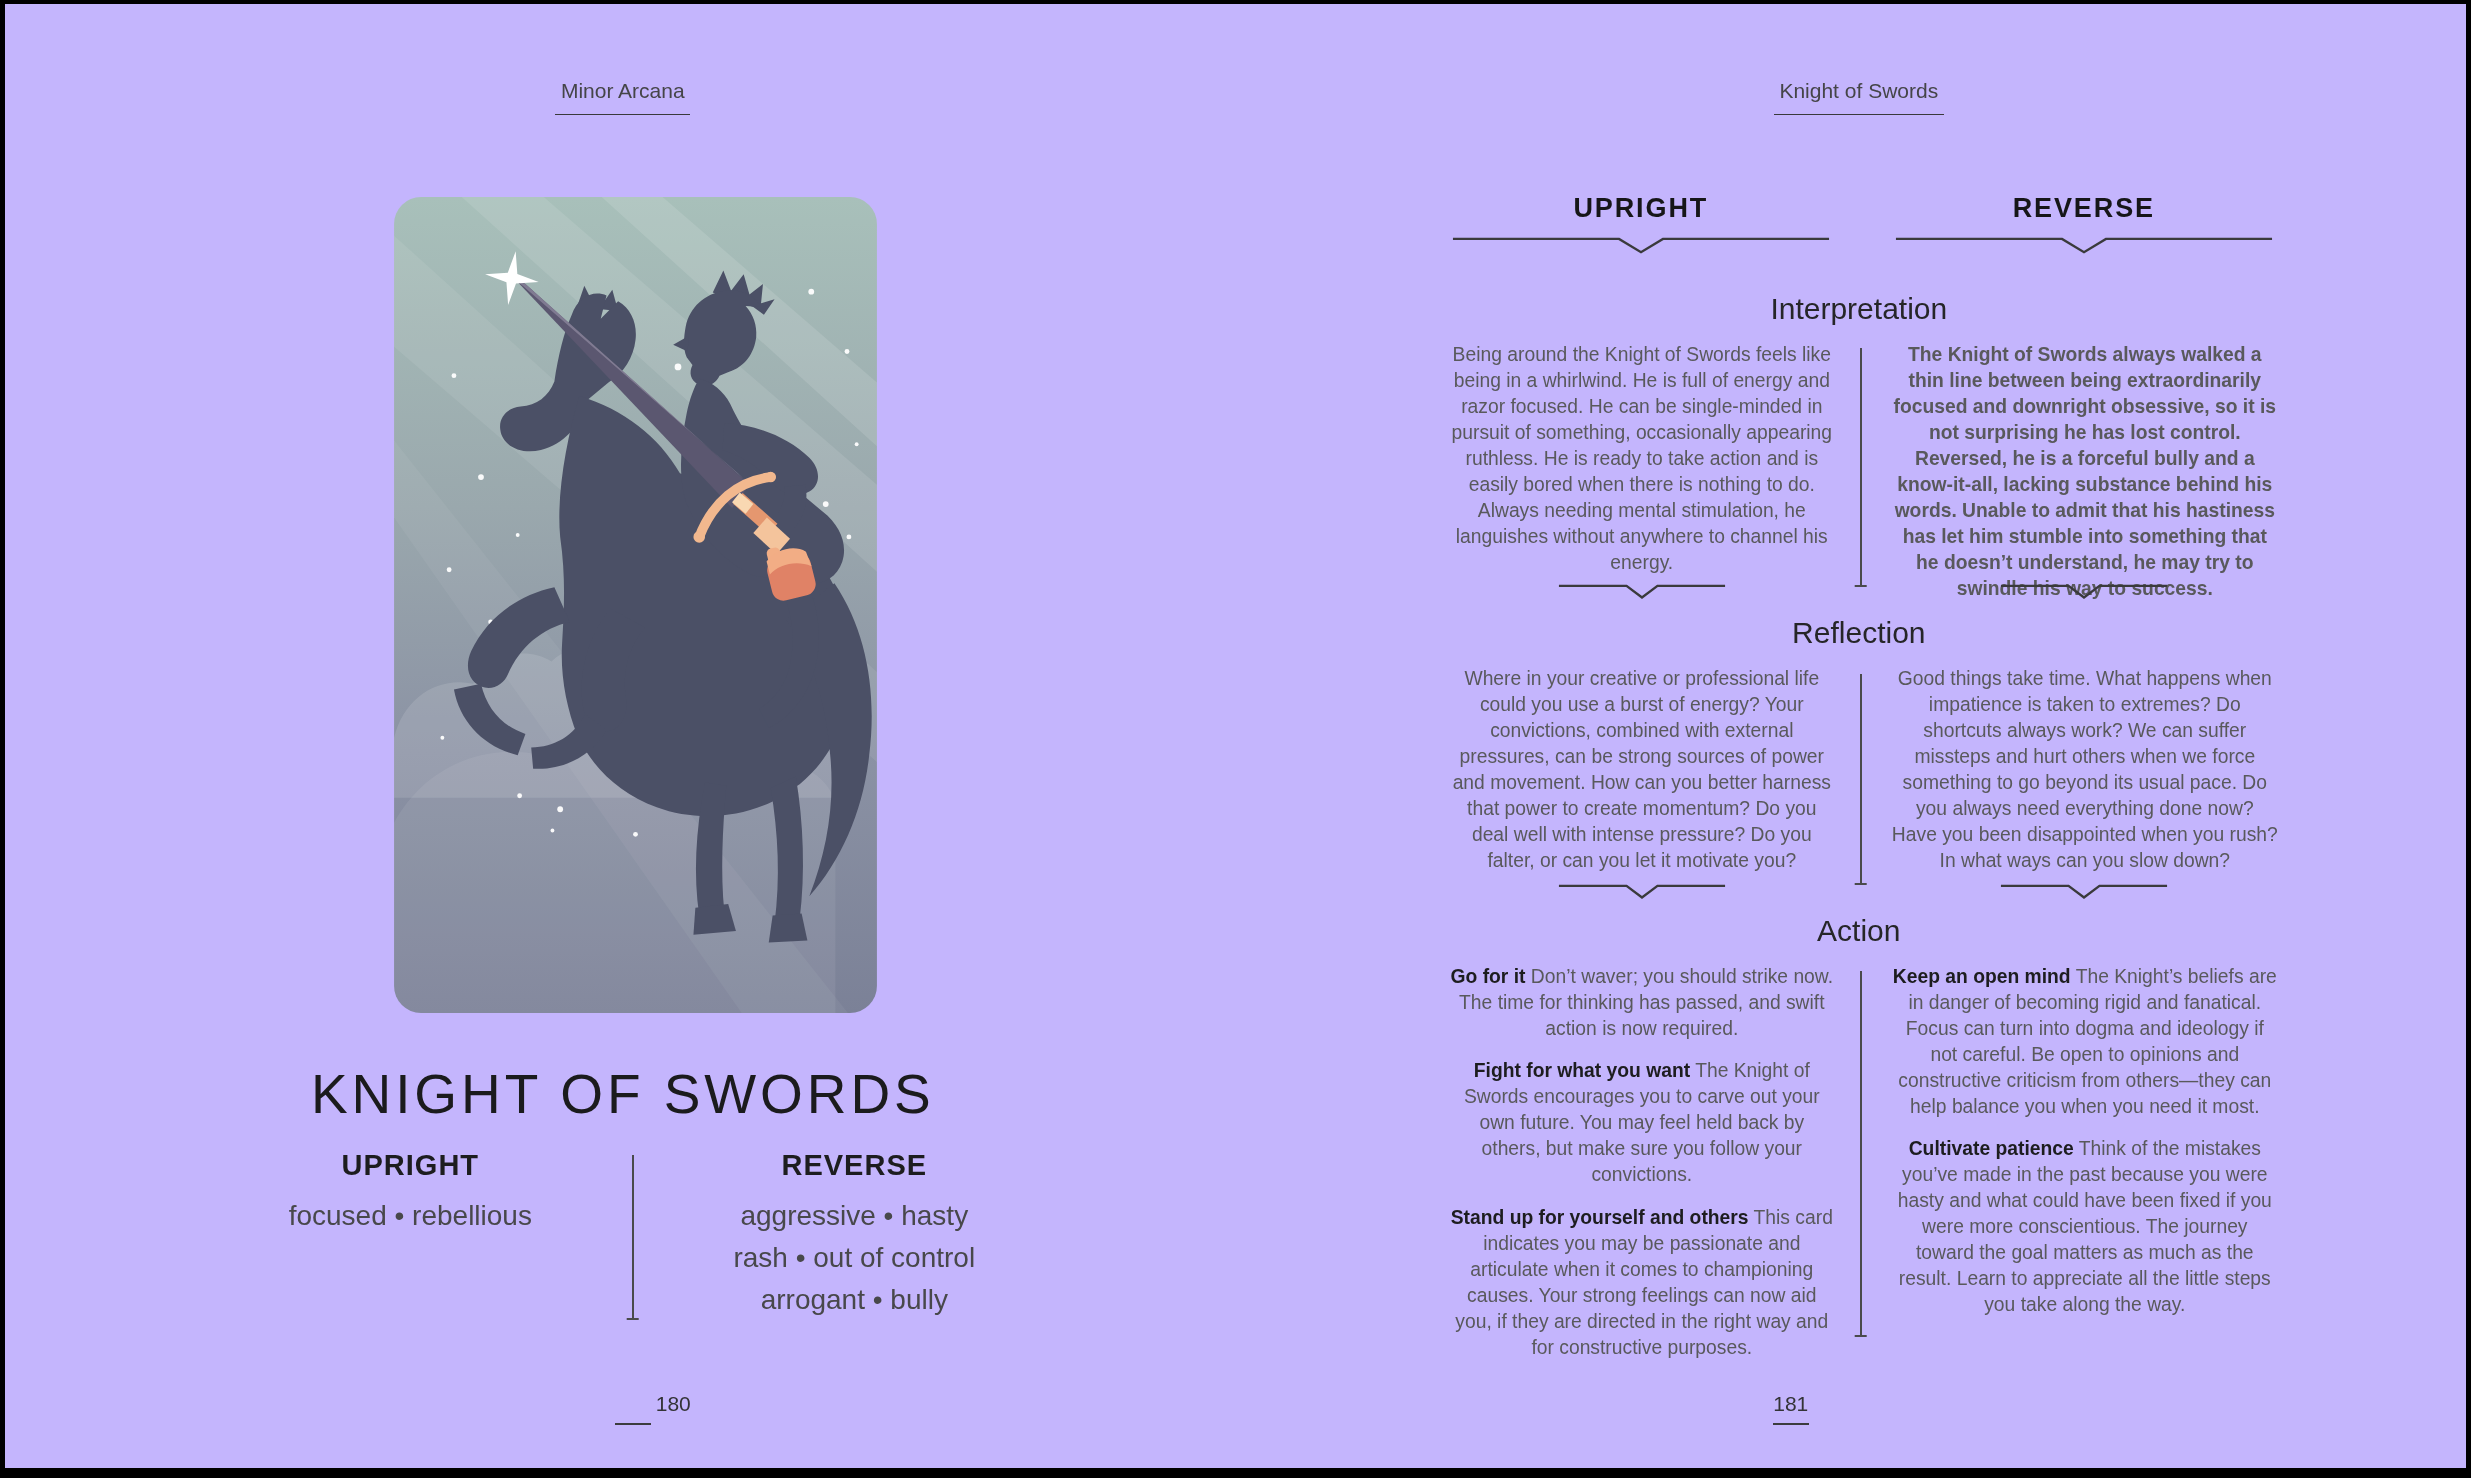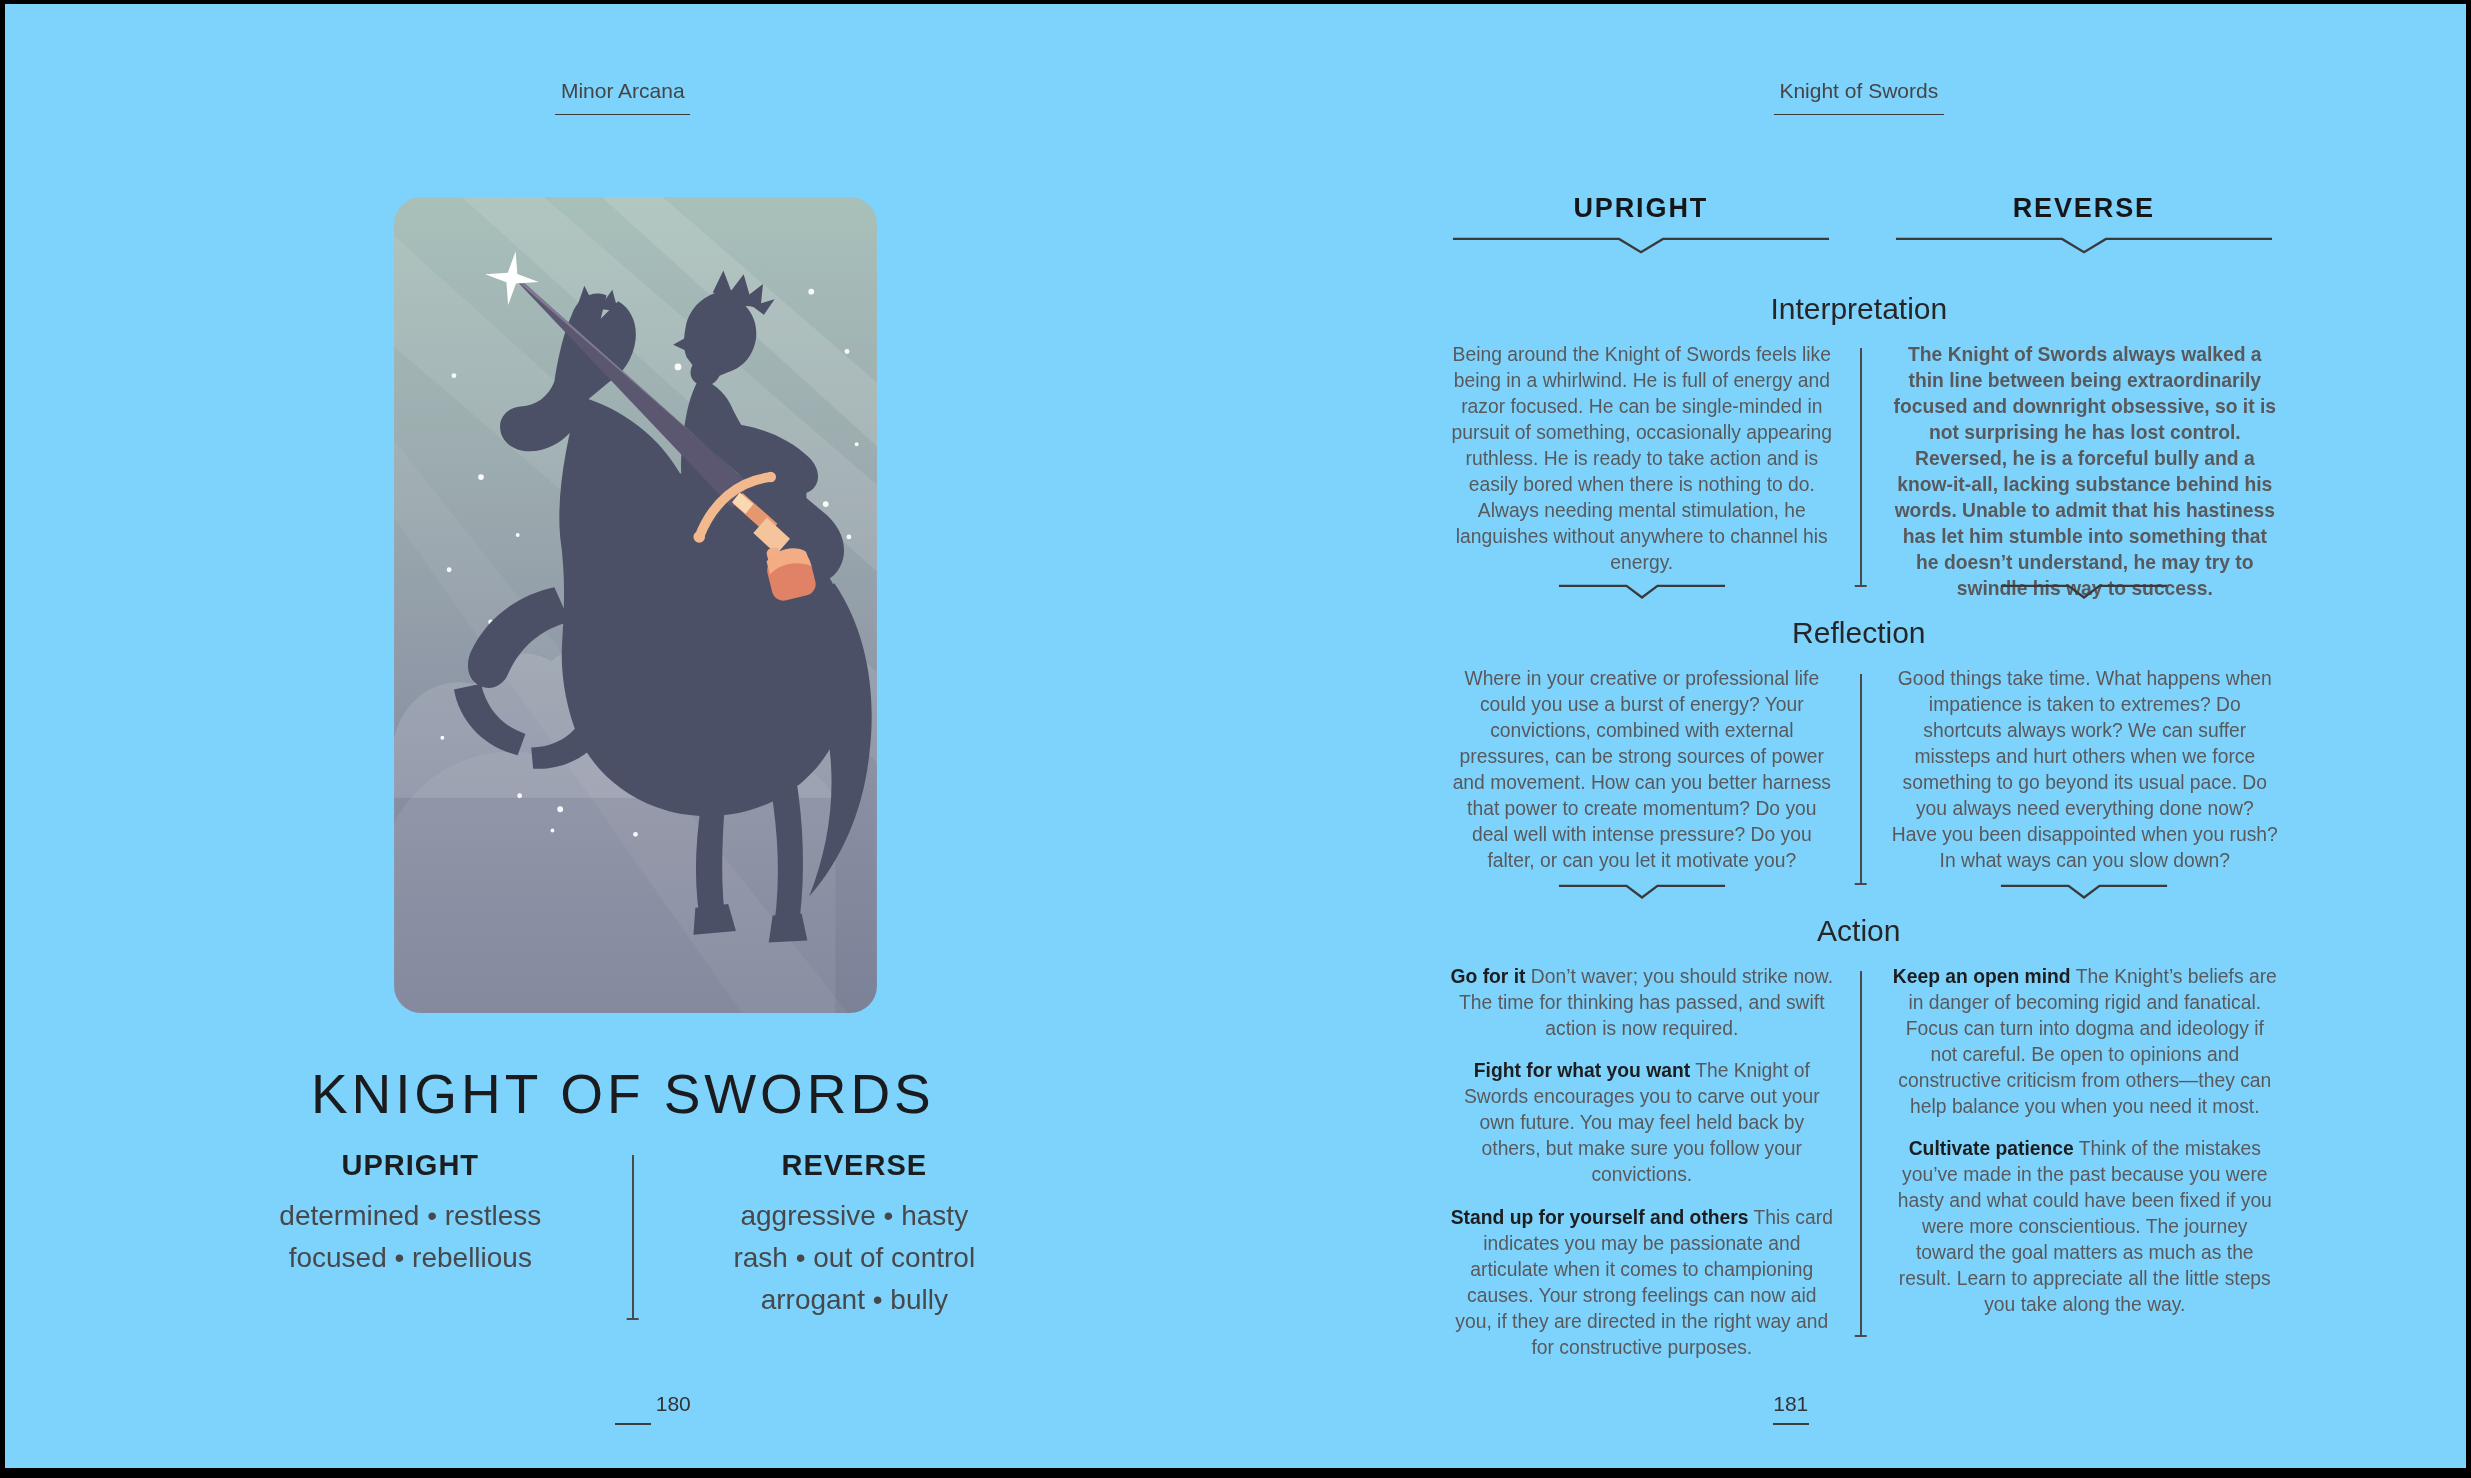--- a/index.html
+++ b/index.html
@@ -1,18 +1,18 @@
 <!DOCTYPE html>
 <html><head>
 <meta charset="utf-8">
 <style>
   * { margin:0; padding:0; box-sizing:border-box; }
   html,body { background:#000; }
   .frame { width:2472px; height:1478px; background:#000; padding:3.9px 5.8px 9.7px 4.8px; }
-  .spread { position:relative; width:100%; height:100%; background:#7dd3fc;
+  .spread { position:relative; width:100%; height:100%; background:#c4b5fd;
             font-family:"Liberation Sans","DejaVu Sans",sans-serif; color:#2c2c2e; overflow:hidden; }
   .abs { position:absolute; }
 
   
   .runhead { text-align:center; font-size:21px; color:#454548; }
   .runhead span { display:inline-block; padding:0 5.8px 11.6px; border-bottom:1.9px solid #39393b; }
   .rh-left { left:0; top:75px; width:1236px; }
   .rh-right { left:1236px; top:75px; width:1236px; }
 
   
@@ -168,21 +168,20 @@
       </g>
 
       <path transform="rotate(8 122 84)" d="M122,56 L127,79 L150,84 L127,89 L122,112 L117,89 L94,84 L117,79 Z" fill="#ffffff"></path>
     </svg>
   </div>
 
   <div class="abs card-title">KNIGHT OF SWORDS</div>
 
   <div class="abs kw-col kw-u">
     <div class="kw-head">UPRIGHT</div>
-    <div class="kw-line">determined • restless</div>
     <div class="kw-line">focused • rebellious</div>
   </div>
 
   <div class="abs vline kw-div"></div>
 
   <div class="abs kw-col kw-r">
     <div class="kw-head">REVERSE</div>
     <div class="kw-line">aggressive • hasty</div>
     <div class="kw-line">rash • out of control</div>
     <div class="kw-line">arrogant • bully</div>

